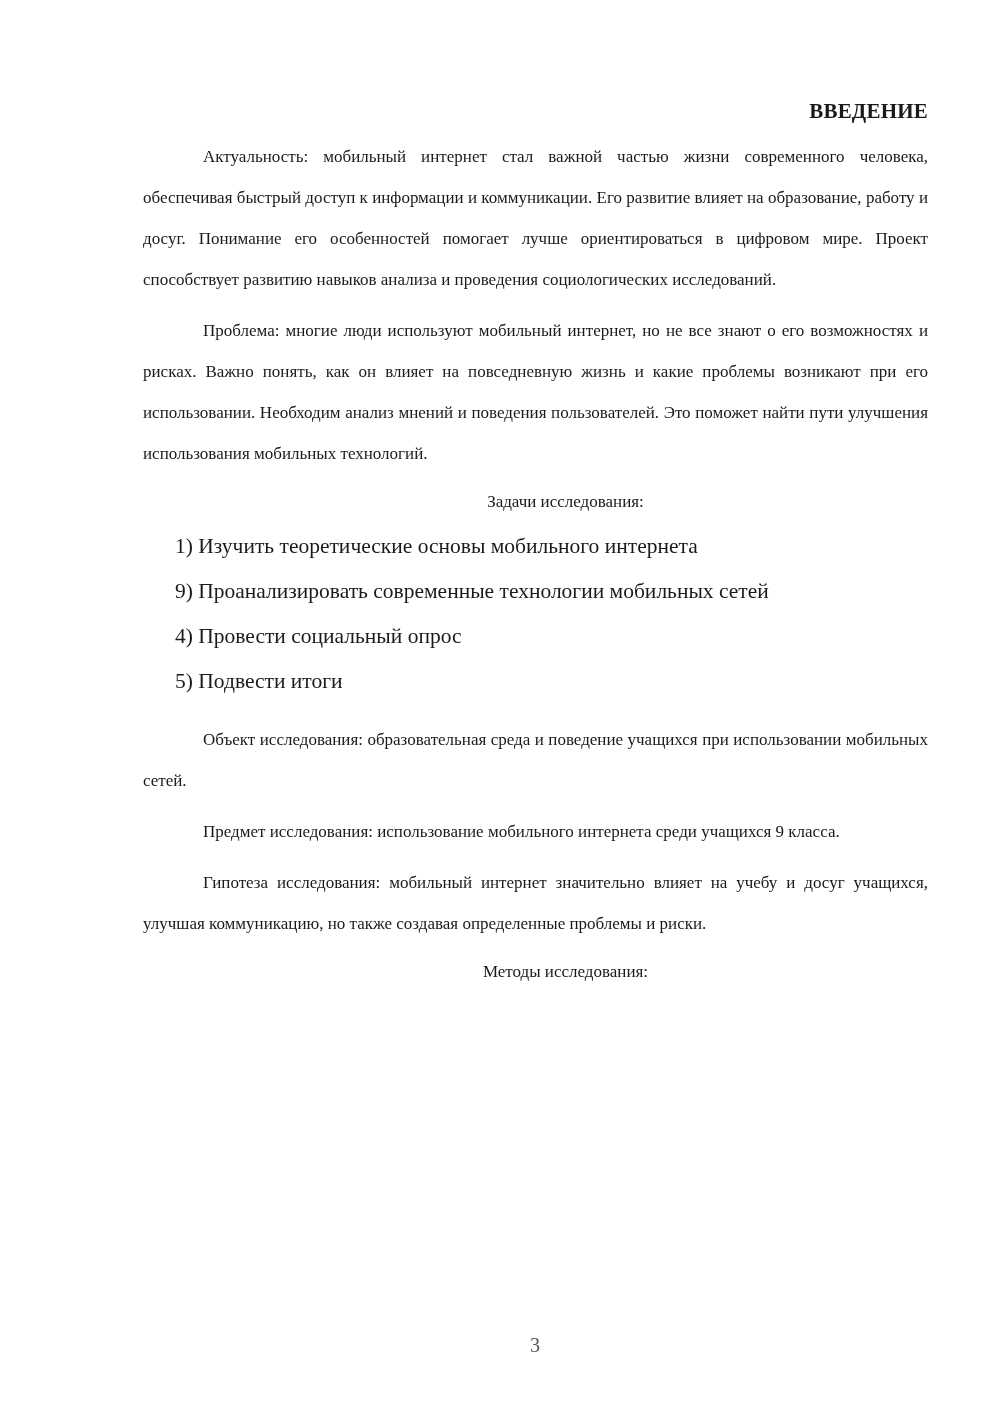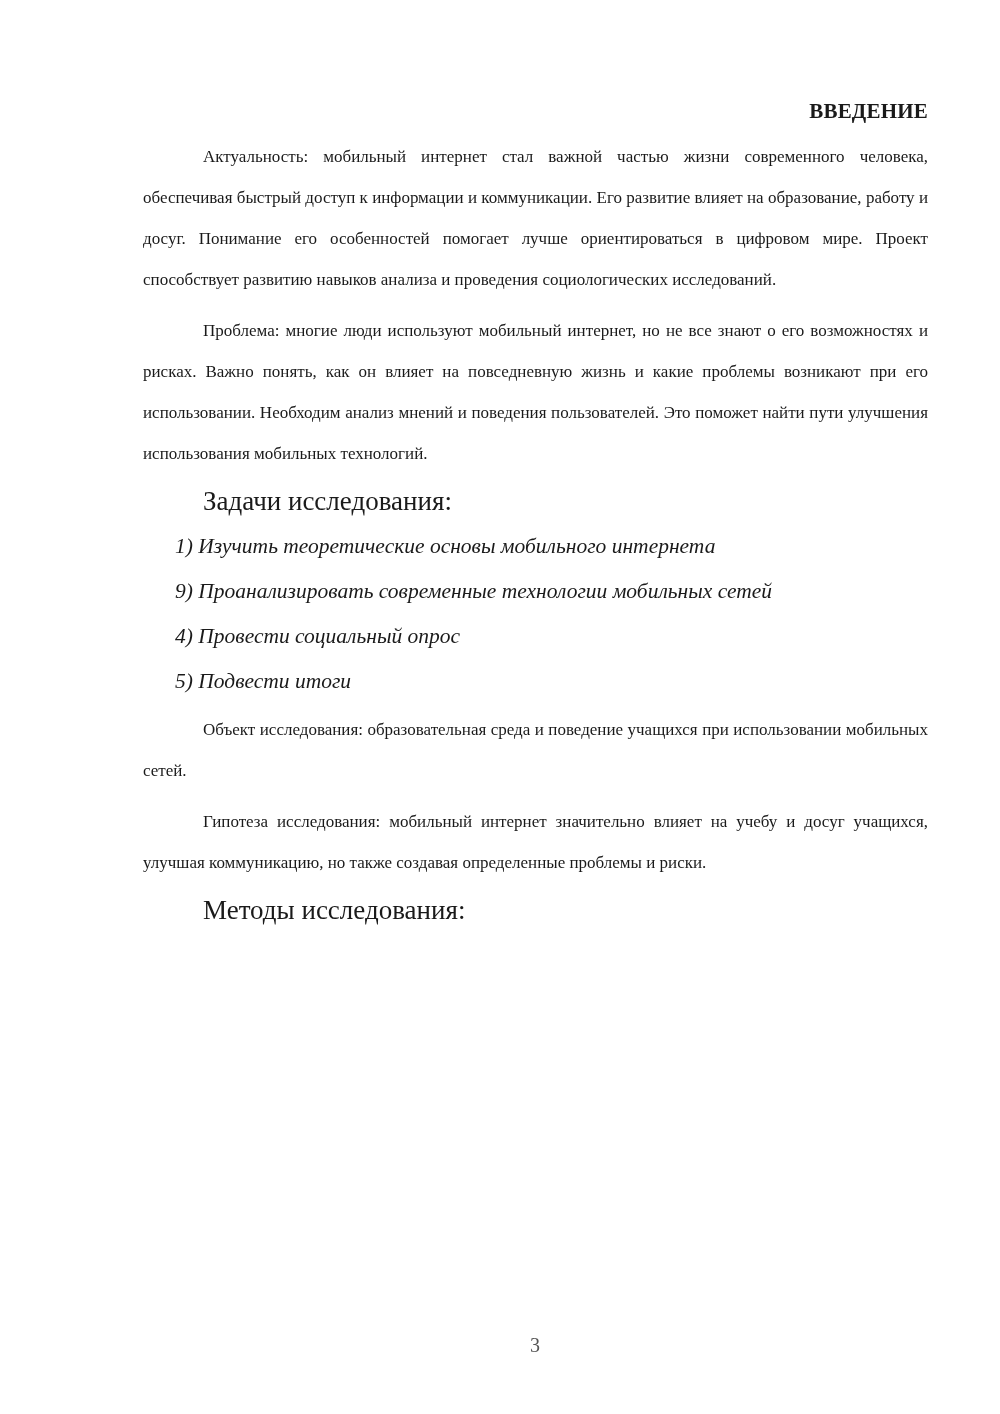--- a/index.html
+++ b/index.html
@@ -30,30 +30,30 @@
     letter-spacing: 0.2px;
   }
   .para {
     font-size: 17px;
     line-height: 41px;
     text-align: justify;
     text-indent: 60px;
     margin: 0 0 10px 0;
   }
   .tasks-label {
-    font-size: 27px;
+    font-size: 17px;
     line-height: 35px;
     text-indent: 60px;
     margin: 0 0 10px 0;
+    text-align: center;
   }
   .task-list {
     list-style: none;
-    margin: 0 0 10px 0;
+    margin: 0 0 20px 0;
     padding: 0;
-    font-style: italic;
   }
   .task-item {
     font-size: 21.5px;
     line-height: 35px;
     padding-left: 32px;
     margin: 0 0 10px 0;
   }
   .page-number {
     position: absolute;
     left: 0;
@@ -79,19 +79,20 @@
 
   <ul class="task-list">
     <li class="task-item">1) Изучить теоретические основы мобильного интернета</li>
     <li class="task-item">9) Проанализировать современные технологии мобильных сетей</li>
     <li class="task-item">4) Провести социальный опрос</li>
     <li class="task-item">5) Подвести итоги</li>
   </ul>
 
   <p class="para">Объект исследования: образовательная среда и поведение учащихся при использовании мобильных сетей.</p>
 
+  <p class="para">Предмет исследования: использование мобильного интернета среди учащихся 9 класса.</p>
 
   <p class="para">Гипотеза исследования: мобильный интернет значительно влияет на учебу и досуг учащихся, улучшая коммуникацию, но также создавая определенные проблемы и риски.</p>
 
   <p class="tasks-label">Методы исследования:</p>
 </div>
 
 <div class="page-number">3</div>
 
 </body></html>

